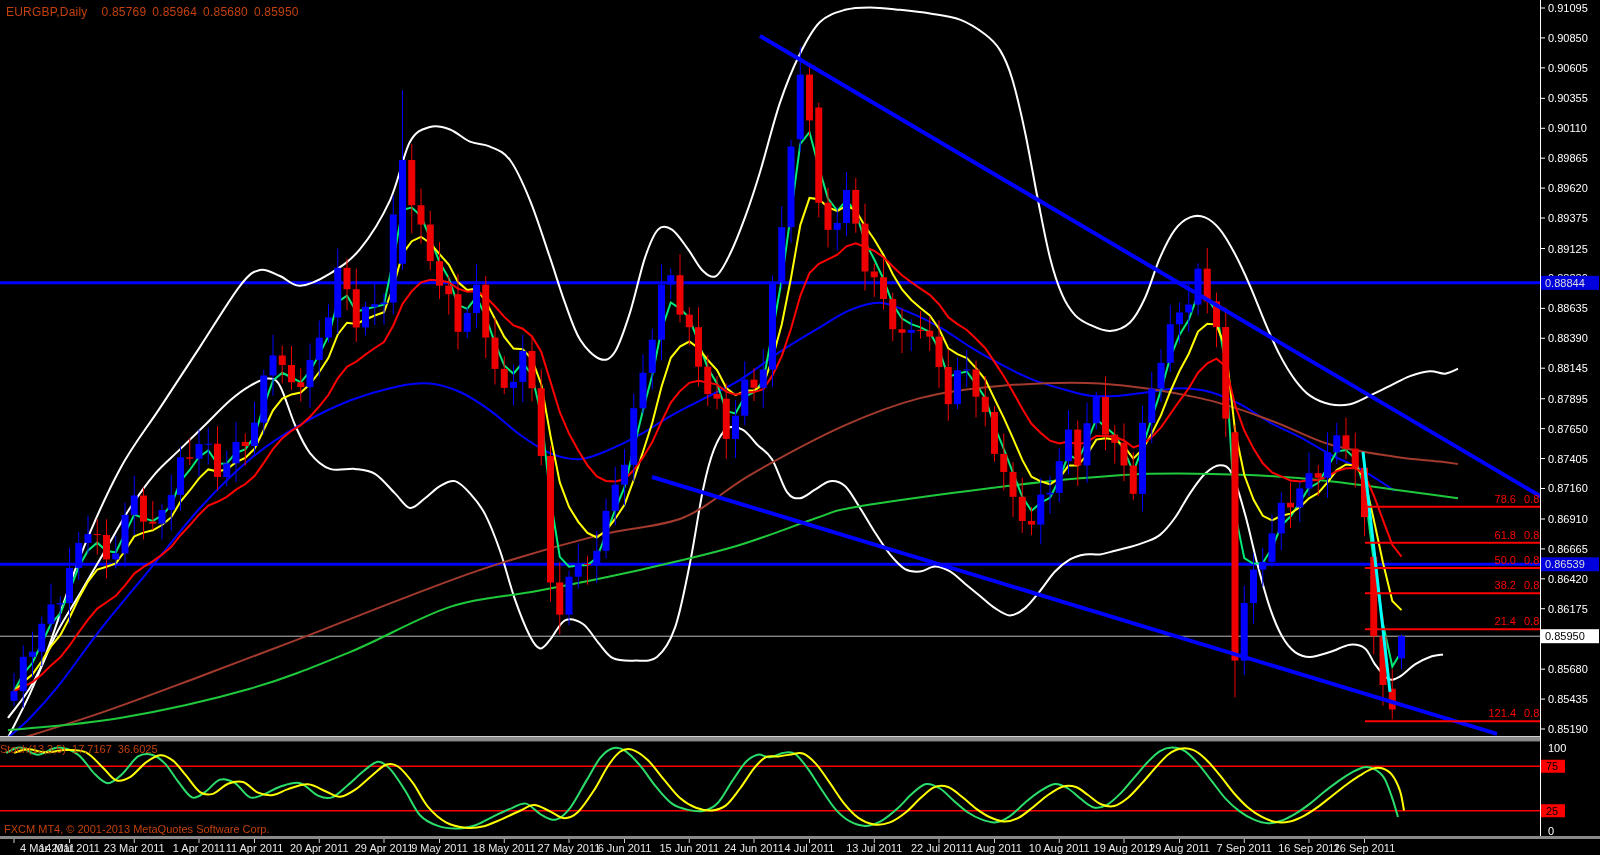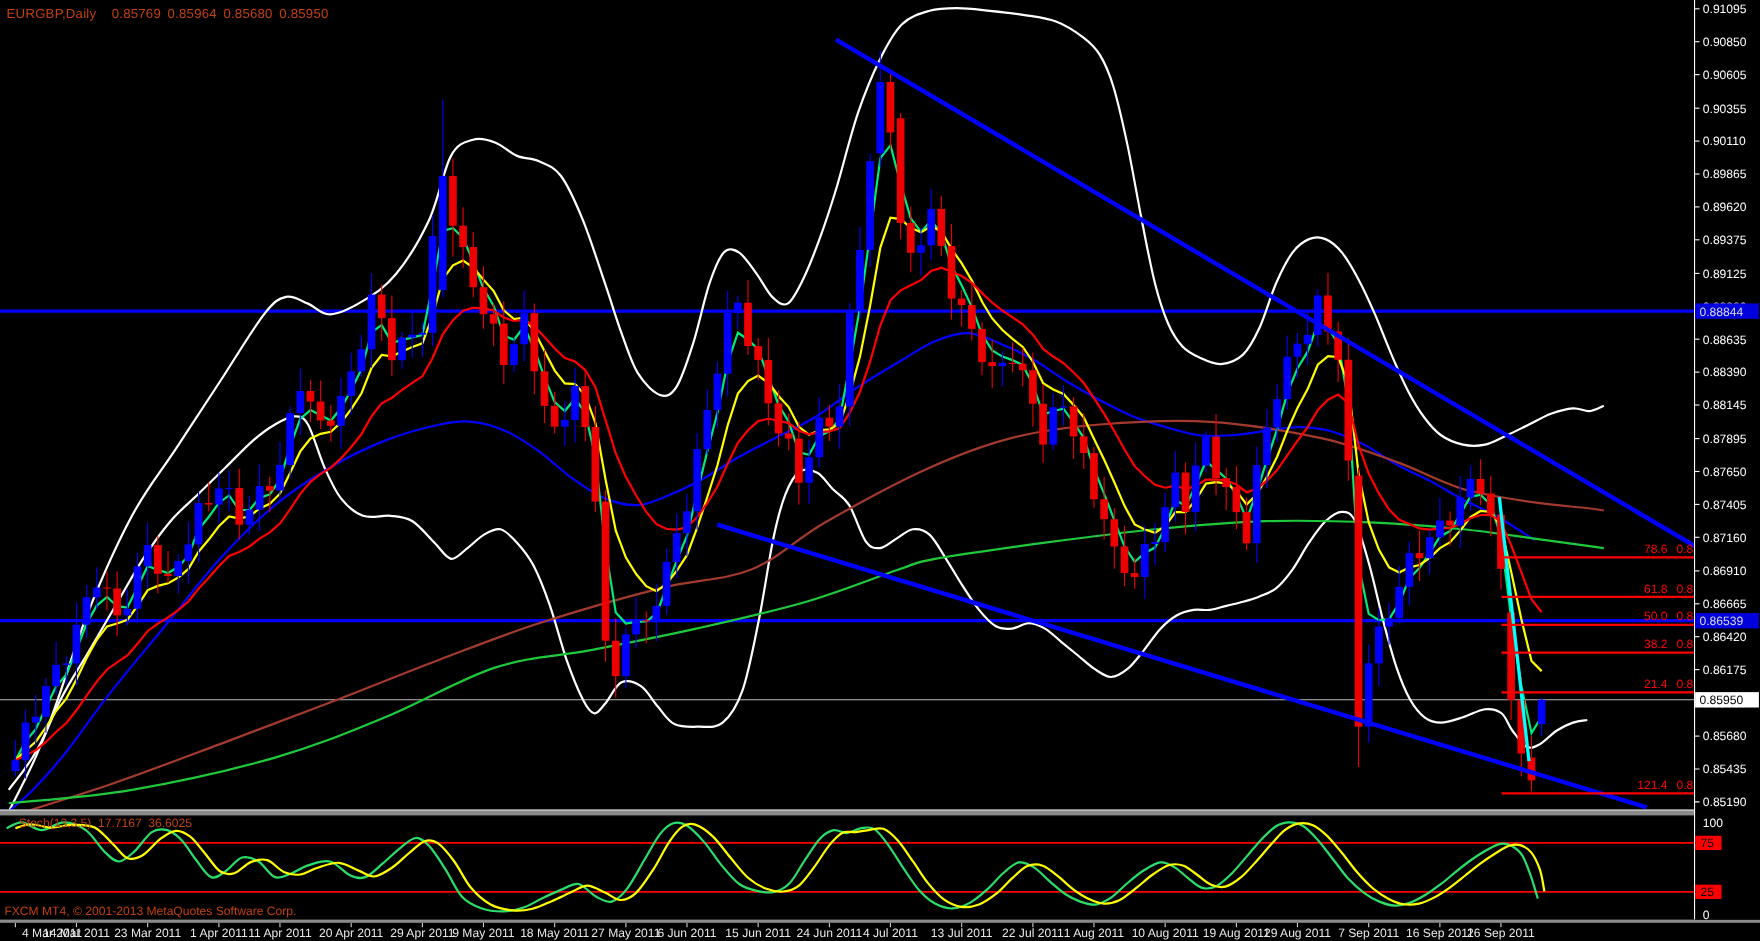--- a/index.html
+++ b/index.html
@@ -3,21 +3,21 @@
 <meta charset="utf-8">
 <style>
   html,body{margin:0;padding:0;background:#000;width:1600px;height:855px;overflow:hidden;
     font-family:"Liberation Sans", sans-serif;}
   #stage{position:relative;width:1600px;height:855px;background:#000;}
   svg{position:absolute;left:0;top:0;}
   .overlay{position:absolute;color:#c2410c;white-space:pre;}
   #title-line{left:6px;top:5px;font-size:12px;letter-spacing:0.2px;}
   #title-line .sp{margin-right:14px;}
   #title-line .v{margin-right:6px;}
-  #stoch-label{left:17px;top:743px;font-size:11px;}
+  #stoch-label{left:0;top:743px;font-size:11px;}
   #stoch-label span{margin-right:6px;}
   #copyright{left:4px;top:823px;font-size:11px;}
 </style>
 </head>
 <body>
 
 <div id="stage">
   <svg id="chart-svg" width="1600" height="855">
       <defs>
         <clipPath id="clip-main">

